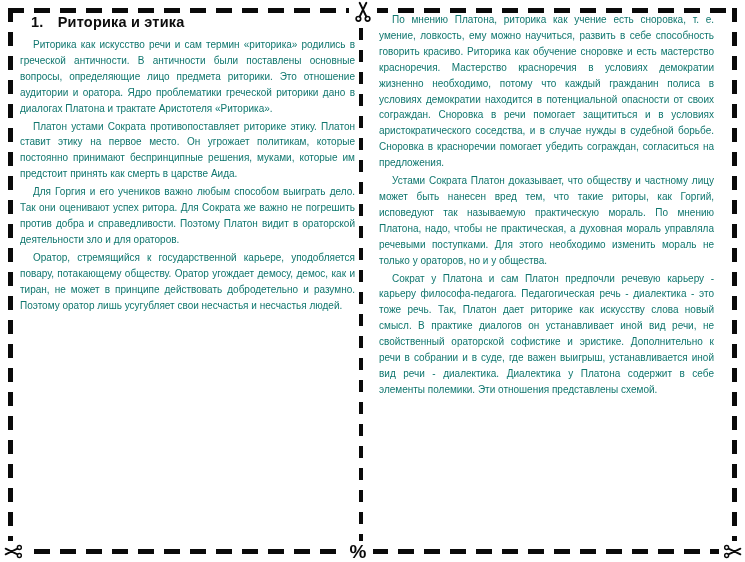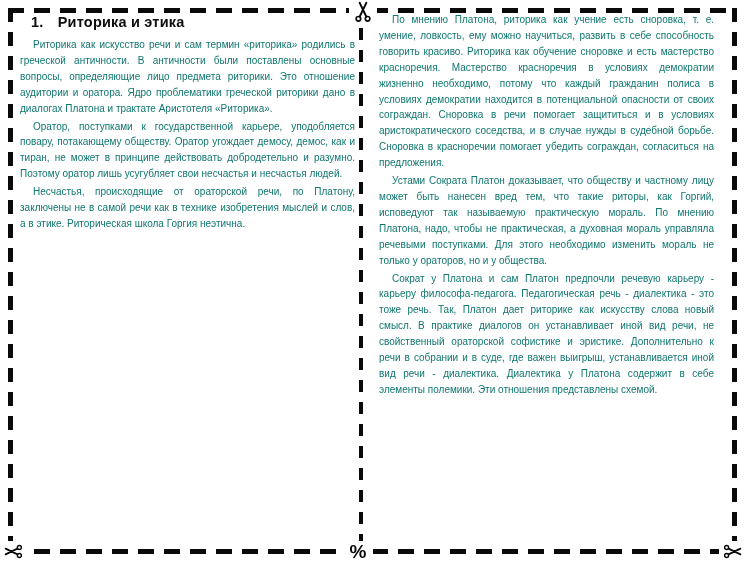--- a/index.html
+++ b/index.html
@@ -82,22 +82,23 @@
 </div>
 <div class="cutmark cm-pct">%</div>
 
 <section class="col col-left">
   <h2 class="heading">
     <span class="num">1.</span>
     <span class="ttl">Риторика и этика</span>
   </h2>
   <div class="paras">
       <p>Риторика как искусство речи и сам термин «риторика» родились в греческой античности. В античности были поставлены основные вопросы, определяющие лицо предмета риторики. Это отношение аудитории и оратора. Ядро проблематики греческой риторики дано в диалогах Платона и трактате Аристотеля «Риторика».</p>
-      <p>Оратор, поступками к государственной карьере, уподобляется повару, потакающему обществу. Оратор угождает демосу, демос, как и тиран, не может в принципе действовать добродетельно и разумно. Поэтому оратор лишь усугубляет свои несчастья и несчастья людей.</p>
-      <p>Несчастья, происходящие от ораторской речи, по Платону, заключены не в самой речи как в технике изобретения мыслей и слов, а в этике. Риторическая школа Горгия неэтична.</p>
+      <p>Платон устами Сократа противопоставляет риторике этику. Платон ставит этику на первое место. Он угрожает политикам, которые постоянно принимают беспринципные решения, муками, которые им предстоит принять как смерть в царстве Аида.</p>
+      <p>Для Горгия и его учеников важно любым способом выиграть дело. Так они оценивают успех ритора. Для Сократа же важно не погрешить против добра и справедливости. Поэтому Платон видит в ораторской деятельности зло и для ораторов.</p>
+      <p>Оратор, стремящийся к государственной карьере, уподобляется повару, потакающему обществу. Оратор угождает демосу, демос, как и тиран, не может в принципе действовать добродетельно и разумно. Поэтому оратор лишь усугубляет свои несчастья и несчастья людей.</p>
     </div>
 </section>
 
 <section class="col col-right">
   <div class="paras">
       <p>По мнению Платона, риторика как учение есть сноровка, т. е. умение, ловкость, ему можно научиться, развить в себе способность говорить красиво. Риторика как обучение сноровке и есть мастерство красноречия. Мастерство красноречия в условиях демократии жизненно необходимо, потому что каждый гражданин полиса в условиях демократии находится в потенциальной опасности от своих сограждан. Сноровка в речи помогает защититься и в условиях аристократического соседства, и в случае нужды в судебной борьбе. Сноровка в красноречии помогает убедить сограждан, согласиться на предложения.</p>
       <p>Устами Сократа Платон доказывает, что обществу и частному лицу может быть нанесен вред тем, что такие риторы, как Горгий, исповедуют так называемую практическую мораль. По мнению Платона, надо, чтобы не практическая, а духовная мораль управляла речевыми поступками. Для этого необходимо изменить мораль не только у ораторов, но и у общества.</p>
       <p>Сократ у Платона и сам Платон предпочли речевую карьеру - карьеру философа-педагога. Педагогическая речь - диалектика - это тоже речь. Так, Платон дает риторике как искусству слова новый смысл. В практике диалогов он устанавливает иной вид речи, не свойственный ораторской софистике и эристике. Дополнительно к речи в собрании и в суде, где важен выигрыш, устанавливается иной вид речи - диалектика. Диалектика у Платона содержит в себе элементы полемики. Эти отношения представлены схемой.</p>
     </div>
 </section>

